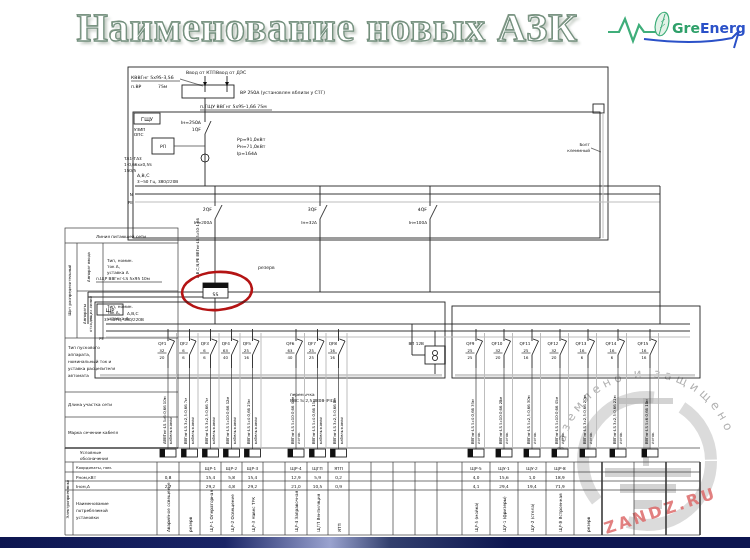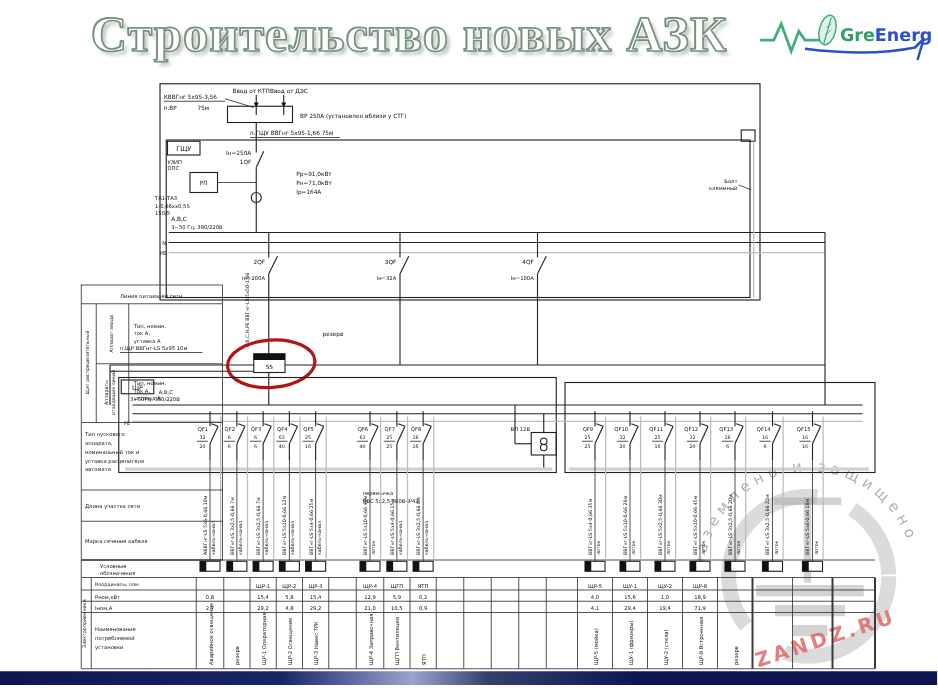--- a/index.html
+++ b/index.html
@@ -26,21 +26,21 @@
   .box{fill:#ffffff;stroke:#222;stroke-width:.9;}
   .blk{fill:#111;stroke:none;}
   .band{fill:#cfcfcf;stroke:none;}
   .wm{fill:#a8a8a8;opacity:.5;stroke:none;}
 </style>
 </head>
 <body>
 
 <div class="slide">
 
-  <div class="title">Строительство новых АЗК</div>
+  <div class="title">Наименование новых АЗК</div>
 
   <svg class="logo" width="140" height="48" viewBox="0 0 140 48">
     <polyline points="2,26 13,26 19,13 27,35 33,19 38,26 50,26" style="stroke:#3fae7a;stroke-width:2.2;fill:none"></polyline>
     <g>
       <ellipse cx="56" cy="18" rx="6.5" ry="12" transform="rotate(14 56 18)" style="fill:#e3f2e8;stroke:#3fae7a;stroke-width:1.2"></ellipse>
       <line x1="53" y1="29" x2="59" y2="8" style="stroke:#3fae7a;stroke-width:1"></line>
       <line x1="54" y1="22" x2="59" y2="18" style="stroke:#3fae7a;stroke-width:.7"></line>
       <line x1="55" y1="16" x2="59" y2="13" style="stroke:#3fae7a;stroke-width:.7"></line>
     </g>
     <text x="66" y="27" style="font-size:14px;font-weight:bold;">

